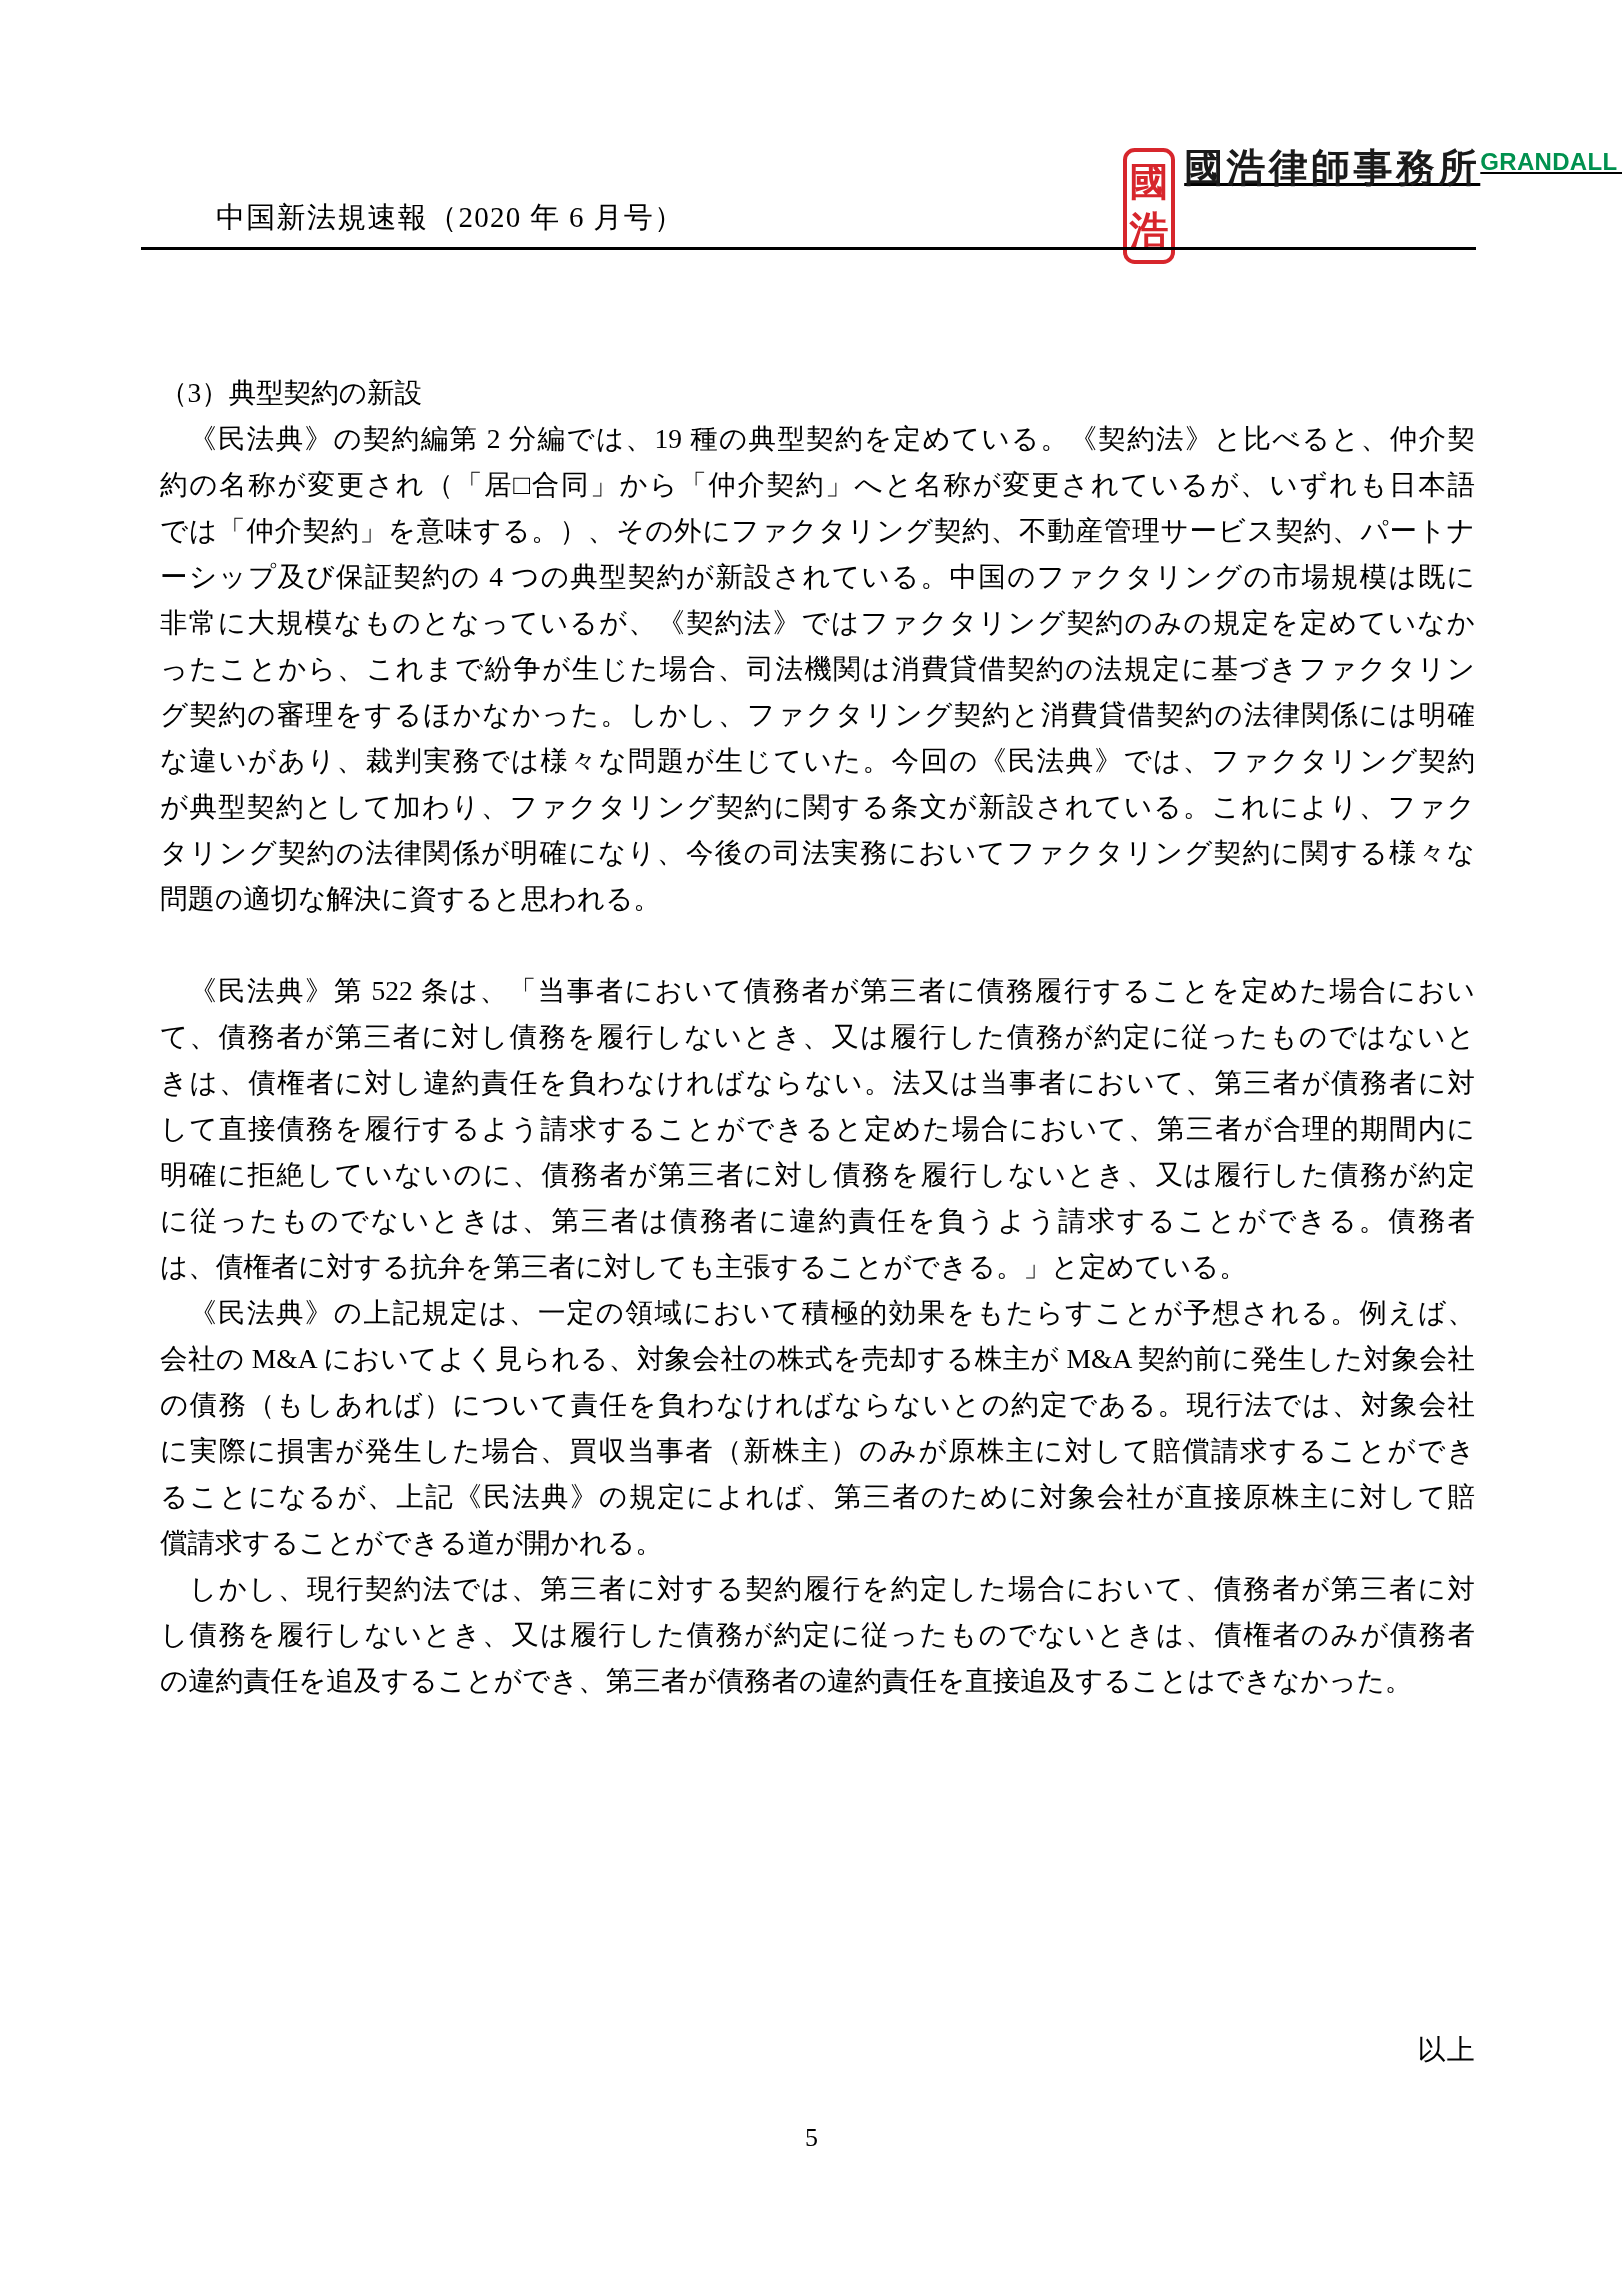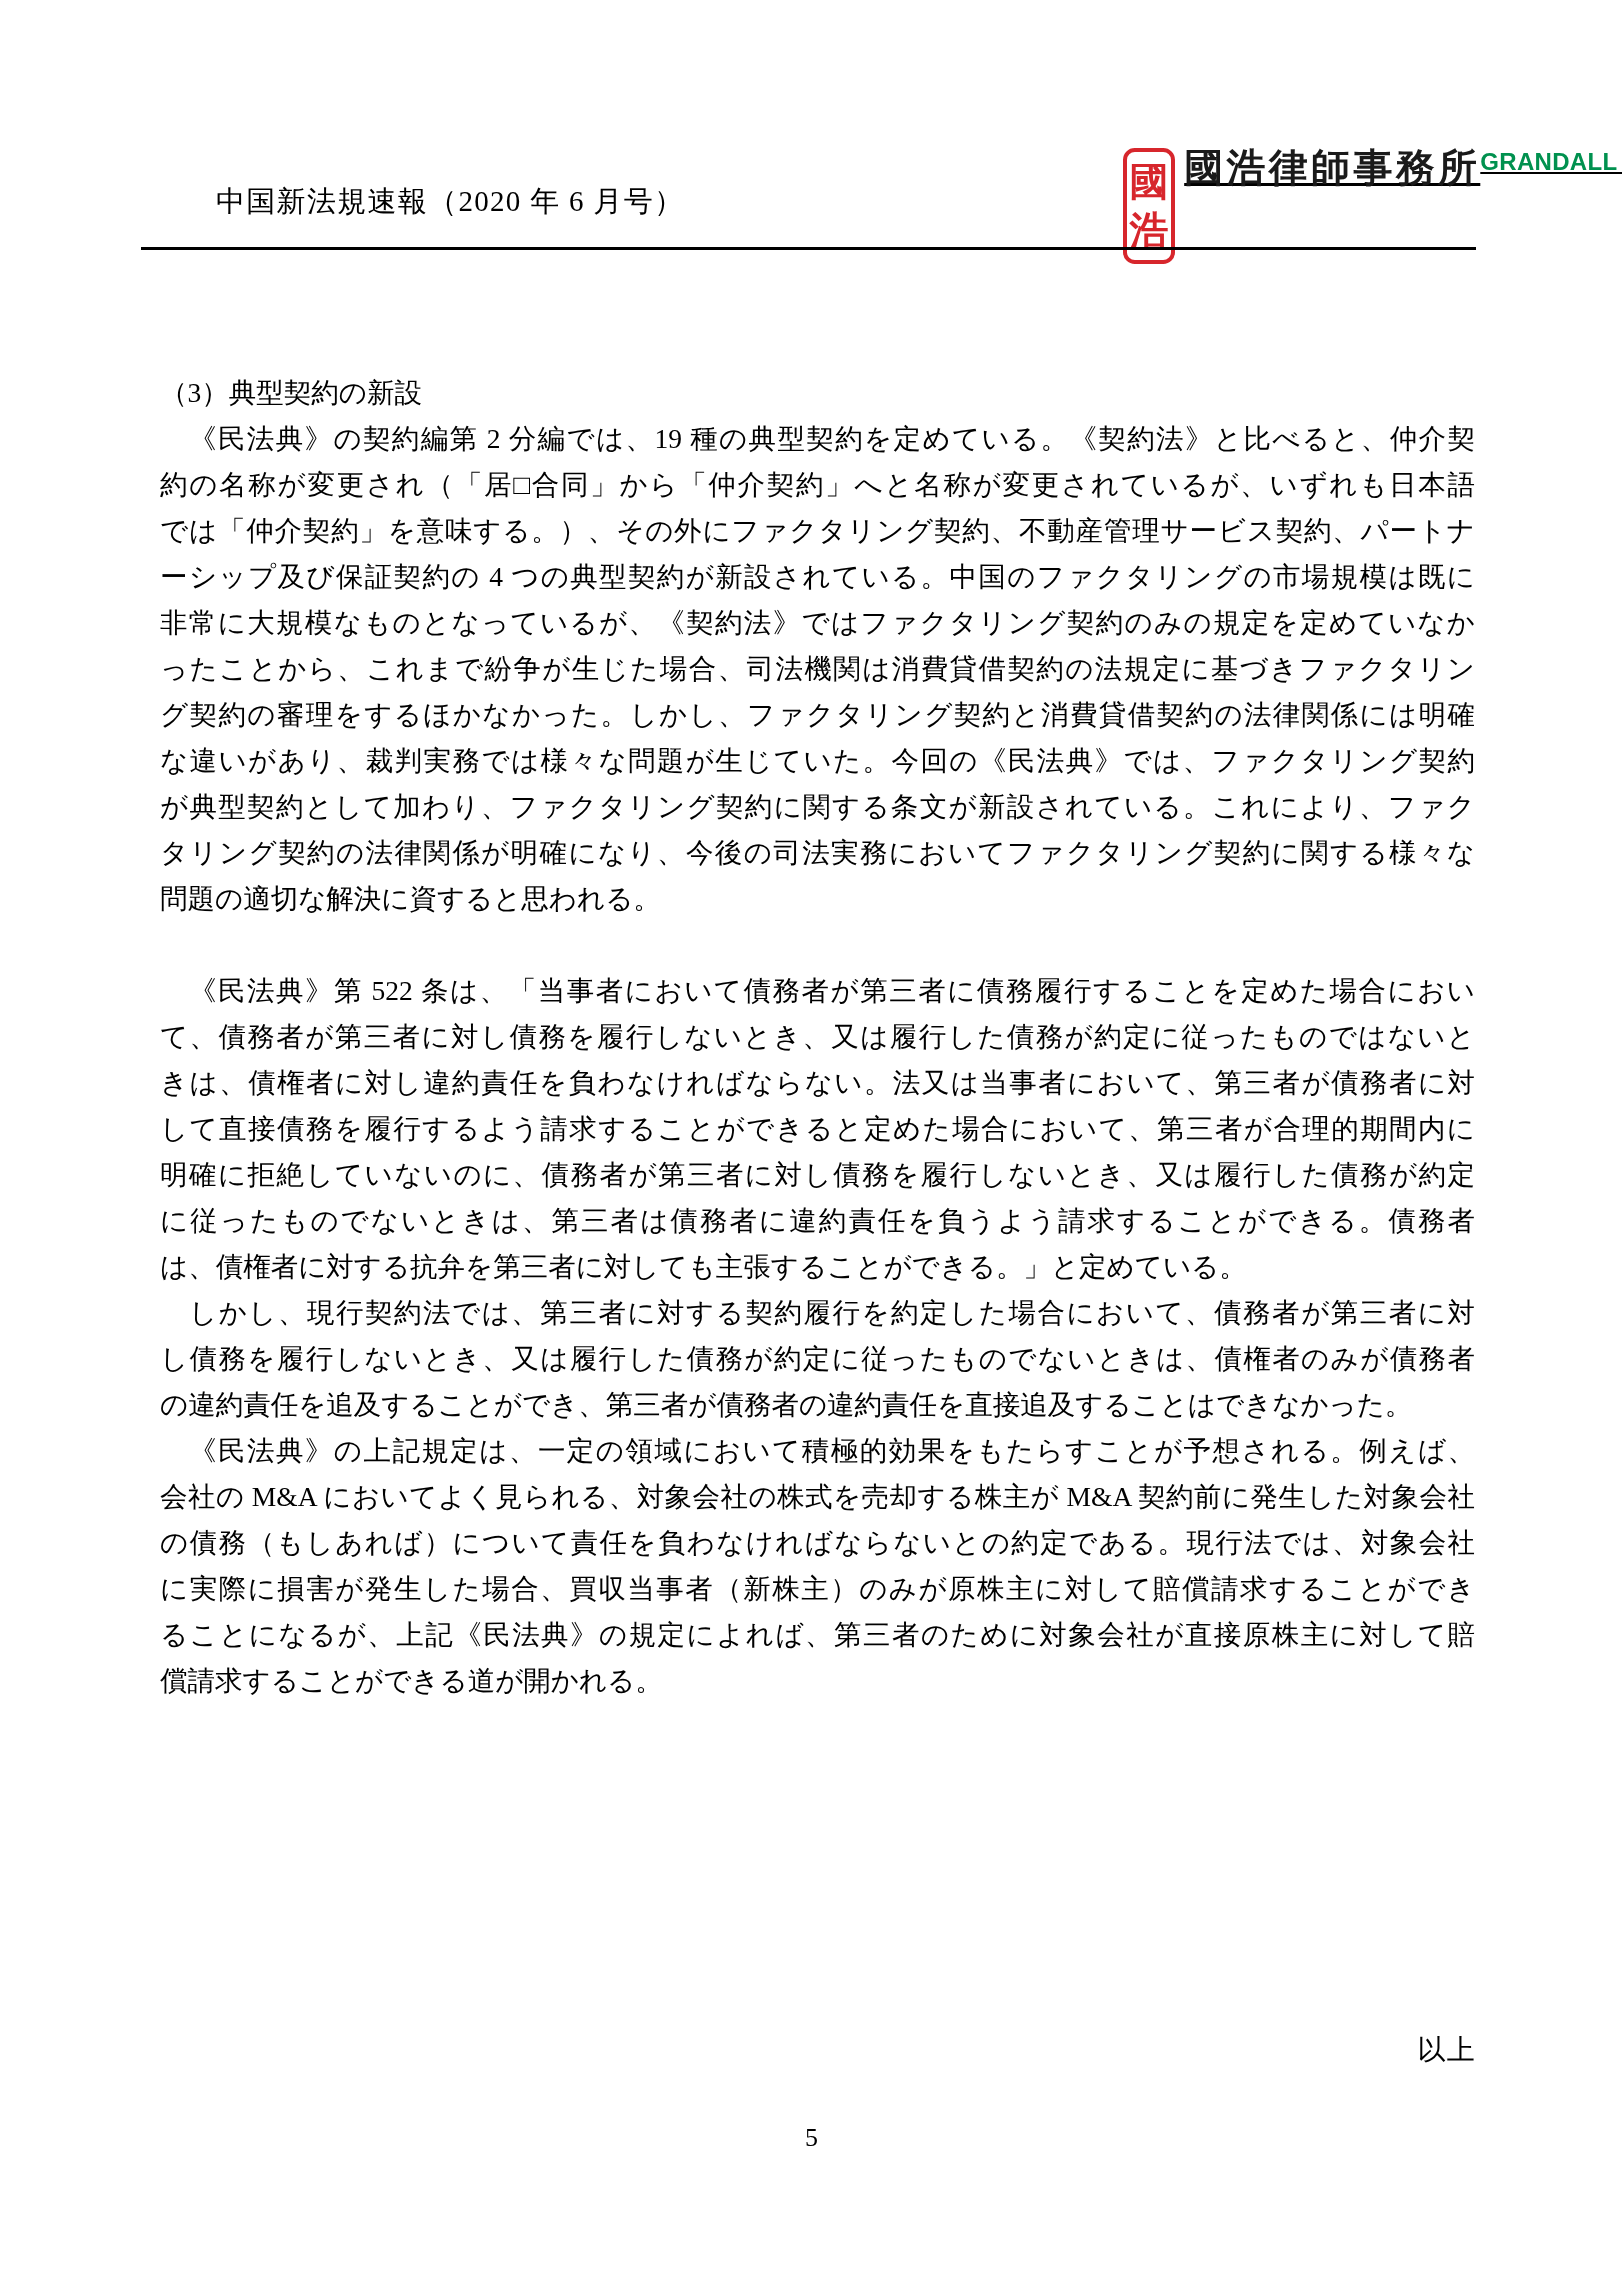--- a/index.html
+++ b/index.html
@@ -7,21 +7,21 @@
     position:relative;
     width:1623px;height:2295px;
     margin:0 auto;
     background:#ffffff;
     font-family:"Liberation Serif","DejaVu Serif",serif;
     color:#000;
     overflow:hidden;
   }
   
   .header-title{
-    position:absolute;left:216px;top:184px;
+    position:absolute;left:216px;top:200px;
     font-size:29px;line-height:1.2;letter-spacing:1.3px;
     white-space:nowrap;
   }
   .logo{
     position:absolute;left:1123px;top:148px;
     display:flex;align-items:flex-start;
   }
   .seal{
     width:52px;height:116px;
     border:4.6px solid var(--seal-red,#d7262c);
@@ -115,31 +115,31 @@
       <div class="paragraph">
         <div class="line just indent">《民法典》第 522 条は、「当事者において債務者が第三者に債務履行することを定めた場合におい</div>
         <div class="line just">て、債務者が第三者に対し債務を履行しないとき、又は履行した債務が約定に従ったものではないと</div>
         <div class="line just">きは、債権者に対し違約責任を負わなければならない。法又は当事者において、第三者が債務者に対</div>
         <div class="line just">して直接債務を履行するよう請求することができると定めた場合において、第三者が合理的期間内に</div>
         <div class="line just">明確に拒絶していないのに、債務者が第三者に対し債務を履行しないとき、又は履行した債務が約定</div>
         <div class="line just">に従ったものでないときは、第三者は債務者に違約責任を負うよう請求することができる。債務者</div>
         <div class="line left">は、債権者に対する抗弁を第三者に対しても主張することができる。」と定めている。</div>
       </div>
       <div class="paragraph">
-        <div class="line just indent">しかし、現行契約法では、第三者に対する契約履行を約定した場合において、債務者が第三者に対</div>
-        <div class="line just">し債務を履行しないとき、又は履行した債務が約定に従ったものでないときは、債権者のみが債務者</div>
-        <div class="line left">の違約責任を追及することができ、第三者が債務者の違約責任を直接追及することはできなかった。</div>
-      </div>
-      <div class="paragraph">
         <div class="line just indent">《民法典》の上記規定は、一定の領域において積極的効果をもたらすことが予想される。例えば、</div>
         <div class="line just">会社の M&amp;A においてよく見られる、対象会社の株式を売却する株主が M&amp;A 契約前に発生した対象会社</div>
         <div class="line just">の債務（もしあれば）について責任を負わなければならないとの約定である。現行法では、対象会社</div>
         <div class="line just">に実際に損害が発生した場合、買収当事者（新株主）のみが原株主に対して賠償請求することができ</div>
         <div class="line just">ることになるが、上記《民法典》の規定によれば、第三者のために対象会社が直接原株主に対して賠</div>
         <div class="line left">償請求することができる道が開かれる。</div>
+      </div>
+      <div class="paragraph">
+        <div class="line just indent">しかし、現行契約法では、第三者に対する契約履行を約定した場合において、債務者が第三者に対</div>
+        <div class="line just">し債務を履行しないとき、又は履行した債務が約定に従ったものでないときは、債権者のみが債務者</div>
+        <div class="line left">の違約責任を追及することができ、第三者が債務者の違約責任を直接追及することはできなかった。</div>
       </div>
     </main>
 
   <div class="closing">以上</div>
 
   <div class="page-number">5</div>
 
 </div>
 
 

